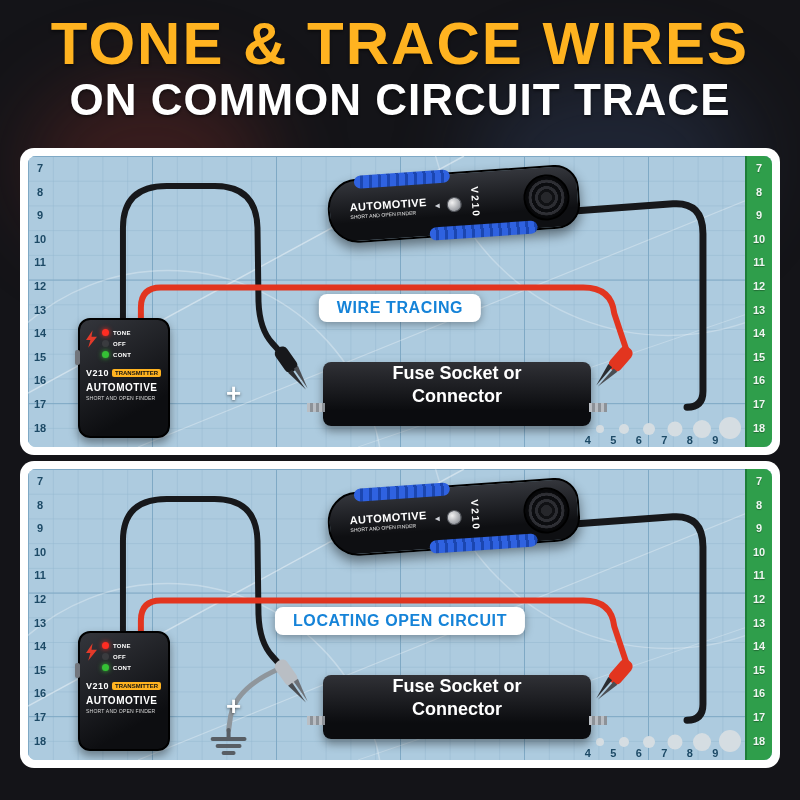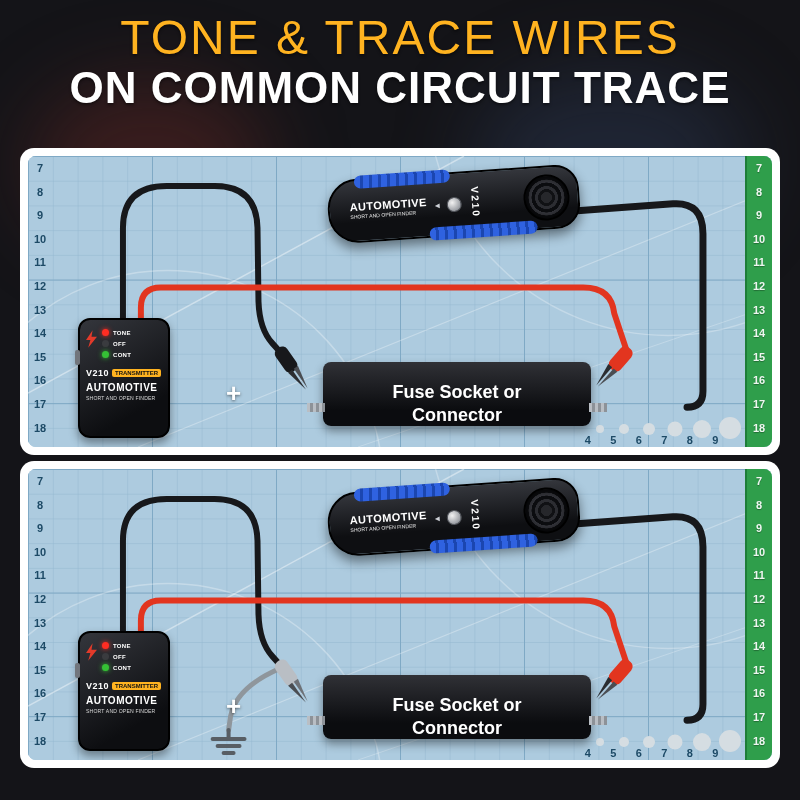--- a/index.html
+++ b/index.html
@@ -3,21 +3,21 @@
 <meta charset="utf-8">
 <style>
   *{margin:0;padding:0;box-sizing:border-box}
   html,body{width:800px;height:800px}
   body{background:#141418;font-family:"Liberation Sans",sans-serif;position:relative;overflow:hidden}
   .blob{position:absolute;border-radius:50%;filter:blur(40px);pointer-events:none}
   .blob-red{left:30px;top:80px;width:240px;height:170px;background:rgba(130,45,40,.35)}
   .blob-blue{right:50px;top:70px;width:280px;height:180px;background:rgba(55,75,115,.30)}
 
   .header{position:relative;text-align:center;padding-top:14px;height:134px;z-index:2}
-  .t1{font-size:48px;font-weight:400;color:var(--accent-yellow,#ffb320);letter-spacing:2px;line-height:1.0;text-shadow:0 2px 3px rgba(0,0,0,.45)}
+  .t1{font-size:60px;font-weight:700;color:var(--accent-yellow,#ffb320);letter-spacing:2px;line-height:1.0;text-shadow:0 2px 3px rgba(0,0,0,.45)}
   .t2{font-size:44px;font-weight:900;color:#fff;letter-spacing:1px;line-height:1.05;margin-top:3px;text-shadow:0 2px 3px rgba(0,0,0,.45)}
 
   .panel{position:absolute;left:20px;width:760px;height:307px;background:#fff;border-radius:14px;padding:8px;z-index:2}
   .panel-1{top:148px}.panel-2{top:461px}
   .mat{position:relative;width:744px;height:291px;border-radius:8px;overflow:hidden;background:#adcbdf}
   .layer{position:absolute;inset:0;width:100%;height:100%}
   .grid{z-index:0}.wires{z-index:1}.clips{z-index:4}
   .w-black,.w-rod{fill:none;stroke:#17181b;stroke-linecap:round}
   .w-black{stroke-width:6}.w-rod{stroke-width:7}
   .w-red{fill:none;stroke:var(--wire-red,#e2351f);stroke-width:6;stroke-linecap:round}
@@ -55,21 +55,21 @@
   .grip-top{top:-5px;left:26px;width:96px}
   .grip-bottom{bottom:-5px;left:98px;width:108px}
   .probe-text{line-height:1.15}
   .probe-line1{font-size:11px;font-weight:800;color:#fff;letter-spacing:.4px;white-space:nowrap}
   .probe-line2{font-size:6px;color:#e8e8e8;transform:scale(.85);transform-origin:left;white-space:nowrap}
   .probe-arrow{color:#cfd2d8;font-size:8px;margin-left:6px}
   .probe-btn{width:15px;height:15px;border-radius:50%;background:radial-gradient(circle at 35% 35%,#f2f2f2,#9a9da3 70%,#6b6e74);margin-left:6px;border:1px solid #55585e;flex:0 0 auto}
   .probe-model{margin-left:8px;color:#fff;font-weight:800;font-size:10px;letter-spacing:2px;writing-mode:vertical-rl}
   .probe-speaker{margin-left:auto;width:46px;height:46px;border-radius:50%;flex:0 0 auto;border:2px solid #000;box-shadow:inset 0 0 6px #000;background:radial-gradient(circle,#26272b 0 18%,#101114 19% 28%,#2c2d32 29% 38%,#0c0d10 39% 50%,#33343a 51% 60%,#0c0d10 61% 72%,#3a3b41 73% 80%,#17181c 81%)}
 
-  .fusebox{position:absolute;left:295px;top:206px;width:268px;height:64px;background:linear-gradient(180deg,#303136,#0b0c0f 75%);border-radius:8px;z-index:3;display:flex;align-items:flex-end;justify-content:center;text-align:center;color:#fff;box-shadow:0 5px 10px rgba(0,0,0,.4)}
+  .fusebox{position:absolute;left:295px;top:206px;width:268px;height:64px;background:linear-gradient(180deg,#303136,#0b0c0f 75%);border-radius:8px;z-index:3;display:flex;align-items:flex-start;justify-content:center;text-align:center;color:#fff;box-shadow:0 5px 10px rgba(0,0,0,.4)}
   .fuse-line{font-size:18px;font-weight:700;line-height:1.25}
   .terminal{position:absolute;width:18px;height:9px;bottom:14px;background:repeating-linear-gradient(90deg,#b9bec4 0 3px,#8d9298 3px 6px)}
   .terminal-left{left:-16px}.terminal-right{right:-16px}
 
   .plus{position:absolute;left:198px;top:222px;color:#fff;font-size:26px;font-weight:800;z-index:4;text-shadow:0 1px 3px rgba(0,0,0,.5)}
   .pill{position:absolute;left:50%;top:138px;transform:translateX(-50%);background:#fff;border-radius:8px;padding:5px 18px;color:var(--label-blue,#1583d8);font-size:16px;font-weight:800;letter-spacing:.6px;z-index:5;box-shadow:0 2px 8px rgba(0,0,0,.35);white-space:nowrap}
 </style>
 </head>
 <body>
 
@@ -204,20 +204,21 @@
   <div class="fusebox">
     <span class="terminal terminal-left"></span>
     <div class="fuse-text">
       <div class="fuse-line">Fuse Socket or</div>
       <div class="fuse-line">Connector</div>
     </div>
     <span class="terminal terminal-right"></span>
   </div>
 
   <div class="plus">+</div>
+  <div class="pill">WIRE TRACING</div>
 
   <svg class="layer clips" viewBox="0 0 744 292">
     <g transform="translate(252,196) rotate(55)">
       <rect x="-4" y="-7" width="28" height="14" rx="6" class="clip-body-black"></rect>
       <polygon points="22,-6 46,-1 22,-1" fill="#4a4d52"></polygon>
       <polygon points="22,6 46,1 22,1" fill="#2b2d31"></polygon>
     </g>
     <g transform="translate(600,196) rotate(131)">
       <rect x="-4" y="-7" width="28" height="14" rx="6" class="clip-body-red"></rect>
       <polygon points="22,-6 46,-1 22,-1" fill="#4a4d52"></polygon>
@@ -346,20 +347,21 @@
   <div class="fusebox">
     <span class="terminal terminal-left"></span>
     <div class="fuse-text">
       <div class="fuse-line">Fuse Socket or</div>
       <div class="fuse-line">Connector</div>
     </div>
     <span class="terminal terminal-right"></span>
   </div>
 
   <div class="plus">+</div>
+  <div class="pill">LOCATING OPEN CIRCUIT</div>
 
   <svg class="layer clips" viewBox="0 0 744 292">
     <g transform="translate(252,196) rotate(55)">
       <rect x="-4" y="-7" width="28" height="14" rx="6" class="clip-body-silver"></rect>
       <polygon points="22,-6 46,-1 22,-1" fill="#6d7177"></polygon>
       <polygon points="22,6 46,1 22,1" fill="#4a4d52"></polygon>
     </g>
     <g transform="translate(600,196) rotate(131)">
       <rect x="-4" y="-7" width="28" height="14" rx="6" class="clip-body-red"></rect>
       <polygon points="22,-6 46,-1 22,-1" fill="#4a4d52"></polygon>

